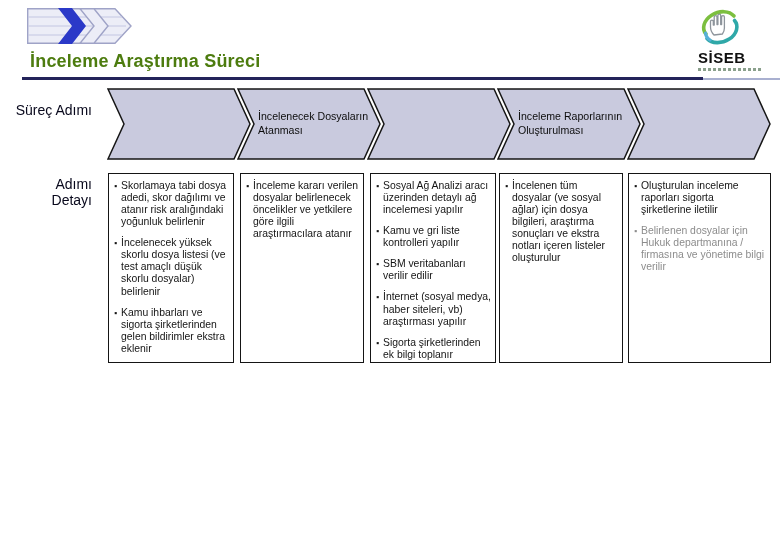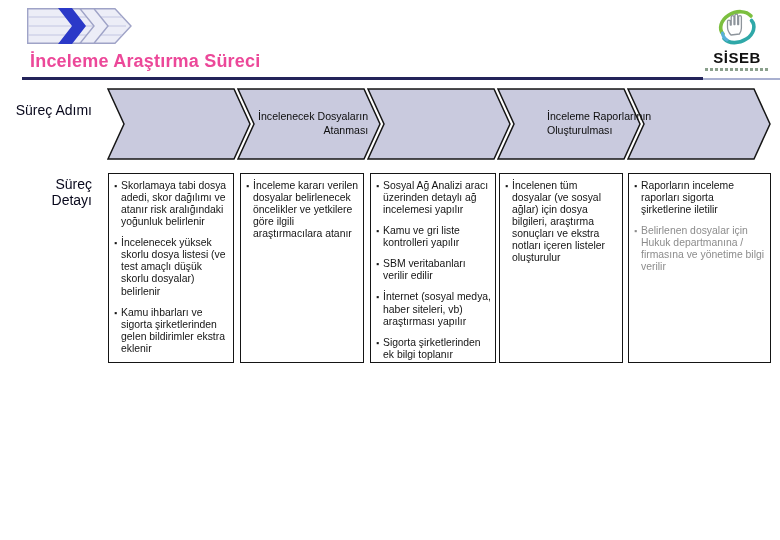--- a/index.html
+++ b/index.html
@@ -3,25 +3,25 @@
 <meta charset="utf-8">
 <style>
   html,body{margin:0;padding:0;background:#fff;}
   .slide{
     position:relative;width:780px;height:540px;background:#ffffff;overflow:hidden;
     font-family:"Liberation Sans",sans-serif;color:#141414;
   }
   
   .corner-logo{position:absolute;left:27px;top:8px;}
   
-  .page-title{position:absolute;left:30px;top:51px;font-size:18px;font-weight:bold;color:#ec4899;letter-spacing:0.2px;}
+  .page-title{position:absolute;left:30px;top:51px;font-size:18px;font-weight:bold;color:#4d7c0f;letter-spacing:0.2px;}
   .rule-main{position:absolute;left:22px;top:77px;width:681px;height:3px;background:#23235A;}
   .rule-light{position:absolute;left:703px;top:78px;width:77px;height:2px;background:#A9B0D0;}
   
-  .siseb{position:absolute;left:698px;top:5px;width:78px;height:71px;background:#fff;display:flex;flex-direction:column;align-items:center;}
+  .siseb{position:absolute;left:698px;top:5px;width:78px;height:71px;background:#fff;display:flex;flex-direction:column;align-items:flex-start;}
   .siseb-name{font-size:15px;font-weight:bold;letter-spacing:0.5px;color:#101010;line-height:1;margin-top:1px;}
   .siseb-tagline{margin-top:3px;width:64px;height:3px;background:repeating-linear-gradient(90deg,#8aa08c 0 3px,transparent 3px 5px);}
   
   .row-label{position:absolute;left:12px;width:80px;text-align:right;font-size:14px;font-weight:normal;color:#08081C;}
   .row-label.step{top:102px;}
   .row-label.detail{top:176px;}
   
   .chevrons-svg{position:absolute;left:0;top:87px;}
   .chev-label{
     position:absolute;top:87px;height:74px;width:112px;display:flex;align-items:center;
@@ -61,33 +61,33 @@
       <path d="M12 35 A16 12 -22 0 1 7.5 28" fill="none" stroke="#57B0D8" stroke-width="3.2" stroke-linecap="round"></path>
       <g>
         <path d="M16 30 q-3.5 -3.5 -3.5 -8 v-5.5 q0 -1.4 1.4 -1.4 q1.4 0 1.4 1.4 v3.5 h0.9 v-8 q0 -1.4 1.4 -1.4 q1.4 0 1.4 1.4 v7.5 h0.9 v-9 q0 -1.4 1.4 -1.4 q1.4 0 1.4 1.4 v9 h0.9 v-7.5 q0 -1.4 1.4 -1.4 q1.4 0 1.4 1.4 v11 q0 3.5 -2 6 z" fill="#ffffff" stroke="#8D949B" stroke-width="1.3" stroke-linejoin="round"></path>
       </g>
     </svg>
     <div class="siseb-name">SİSEB</div>
     <div class="siseb-tagline"></div>
   </div>
 
   <div class="row-label step">Süreç Adımı</div>
-  <div class="row-label detail">Süreç Detayı</div>
+  <div class="row-label detail">Adımı Detayı</div>
 
   <svg class="chevrons-svg" width="780" height="74" viewBox="0 0 780 74">
     <polygon points="108,2 234,2 250,37 234,72 108,72 124,37" fill="#C9CADE" stroke="#161616" stroke-width="1.5"></polygon>
     <polygon points="238,2 364,2 380,37 364,72 238,72 254,37" fill="#C9CADE" stroke="#161616" stroke-width="1.5"></polygon>
     <polygon points="368,2 494,2 510,37 494,72 368,72 384,37" fill="#C9CADE" stroke="#161616" stroke-width="1.5"></polygon>
     <polygon points="498,2 624,2 640,37 624,72 498,72 514,37" fill="#C9CADE" stroke="#161616" stroke-width="1.5"></polygon>
     <polygon points="628,2 754,2 770,37 754,72 628,72 644,37" fill="#C9CADE" stroke="#161616" stroke-width="1.5"></polygon>
   </svg>
 
-  <div class="chev-label" style="left:258px;text-align:right;">İncelenecek Dosyaların
+  <div class="chev-label" style="left:258px;">İncelenecek Dosyaların
 Atanması</div>
-  <div class="chev-label" style="left:547px;">İnceleme Raporlarının
+  <div class="chev-label" style="left:518px;">İnceleme Raporlarının
 Oluşturulması</div>
 
   <div class="dbox" style="left:108px;width:126px;">
     <div class="bullet">
       <span class="bmark">▪</span>
       <span class="btext">Skorlamaya tabi dosya adedi, skor dağılımı ve atanır risk aralığındaki yoğunluk belirlenir</span>
     </div>
     <div class="bullet">
       <span class="bmark">▪</span>
       <span class="btext">İncelenecek yüksek skorlu dosya listesi (ve test amaçlı düşük skorlu dosyalar) belirlenir</span>
@@ -131,21 +131,21 @@
   <div class="dbox" style="left:499px;width:124px;">
     <div class="bullet">
       <span class="bmark">▪</span>
       <span class="btext">İncelenen tüm dosyalar (ve sosyal ağlar) için dosya bilgileri, araştırma sonuçları ve ekstra notları içeren listeler oluşturulur</span>
     </div>
   </div>
 
   <div class="dbox" style="left:628px;width:143px;">
     <div class="bullet">
       <span class="bmark">▪</span>
-      <span class="btext">Raporların inceleme raporları sigorta şirketlerine iletilir</span>
+      <span class="btext">Oluşturulan inceleme raporları sigorta şirketlerine iletilir</span>
     </div>
     <div class="bullet muted">
       <span class="bmark">▪</span>
       <span class="btext">Belirlenen dosyalar için Hukuk departmanına / firmasına ve yönetime bilgi verilir</span>
     </div>
   </div>
 
 </div>
 
 </body></html>

